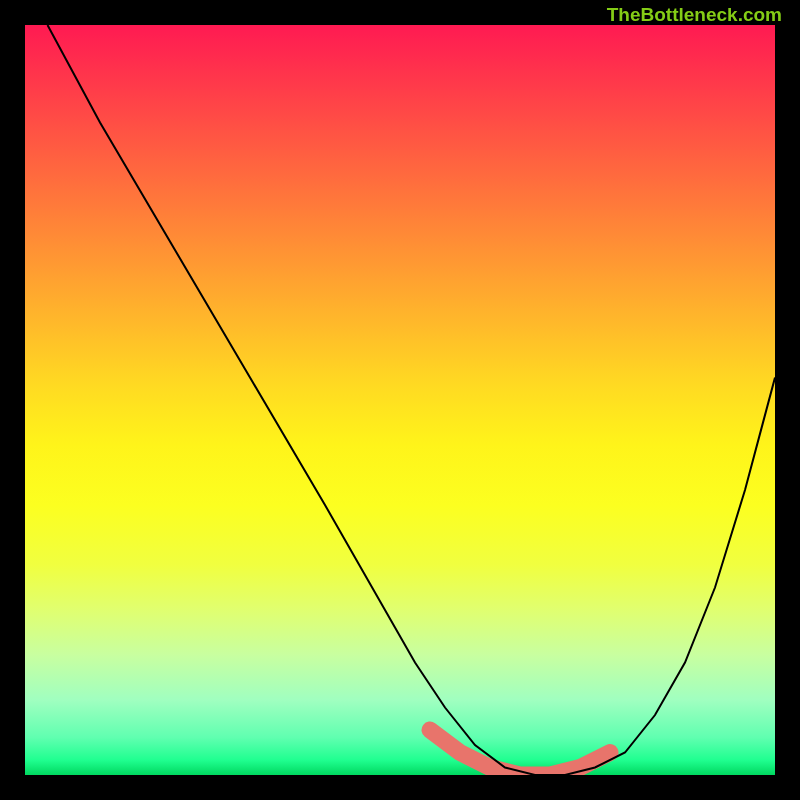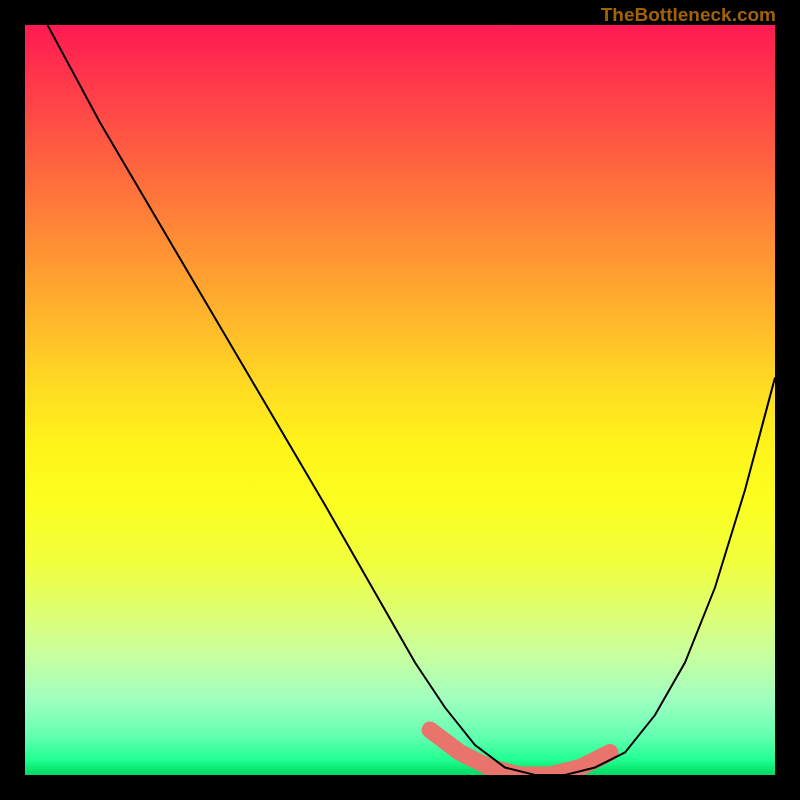--- a/index.html
+++ b/index.html
@@ -7,22 +7,22 @@
     width: 800px;
     height: 800px;
     background: #000;
     position: relative;
     font-family: Arial, sans-serif;
     overflow: hidden;
   }
   .watermark {
     position: absolute;
     top: 4px;
-    right: 24px;
-    color: #a16207;
+    right: 18px;
+    color: #84cc16;
     font-size: 19px;
     font-weight: bold;
     z-index: 10;
   }
   .plot-area {
     position: absolute;
     top: 25px;
     left: 25px;
     width: 750px;
     height: 750px;

